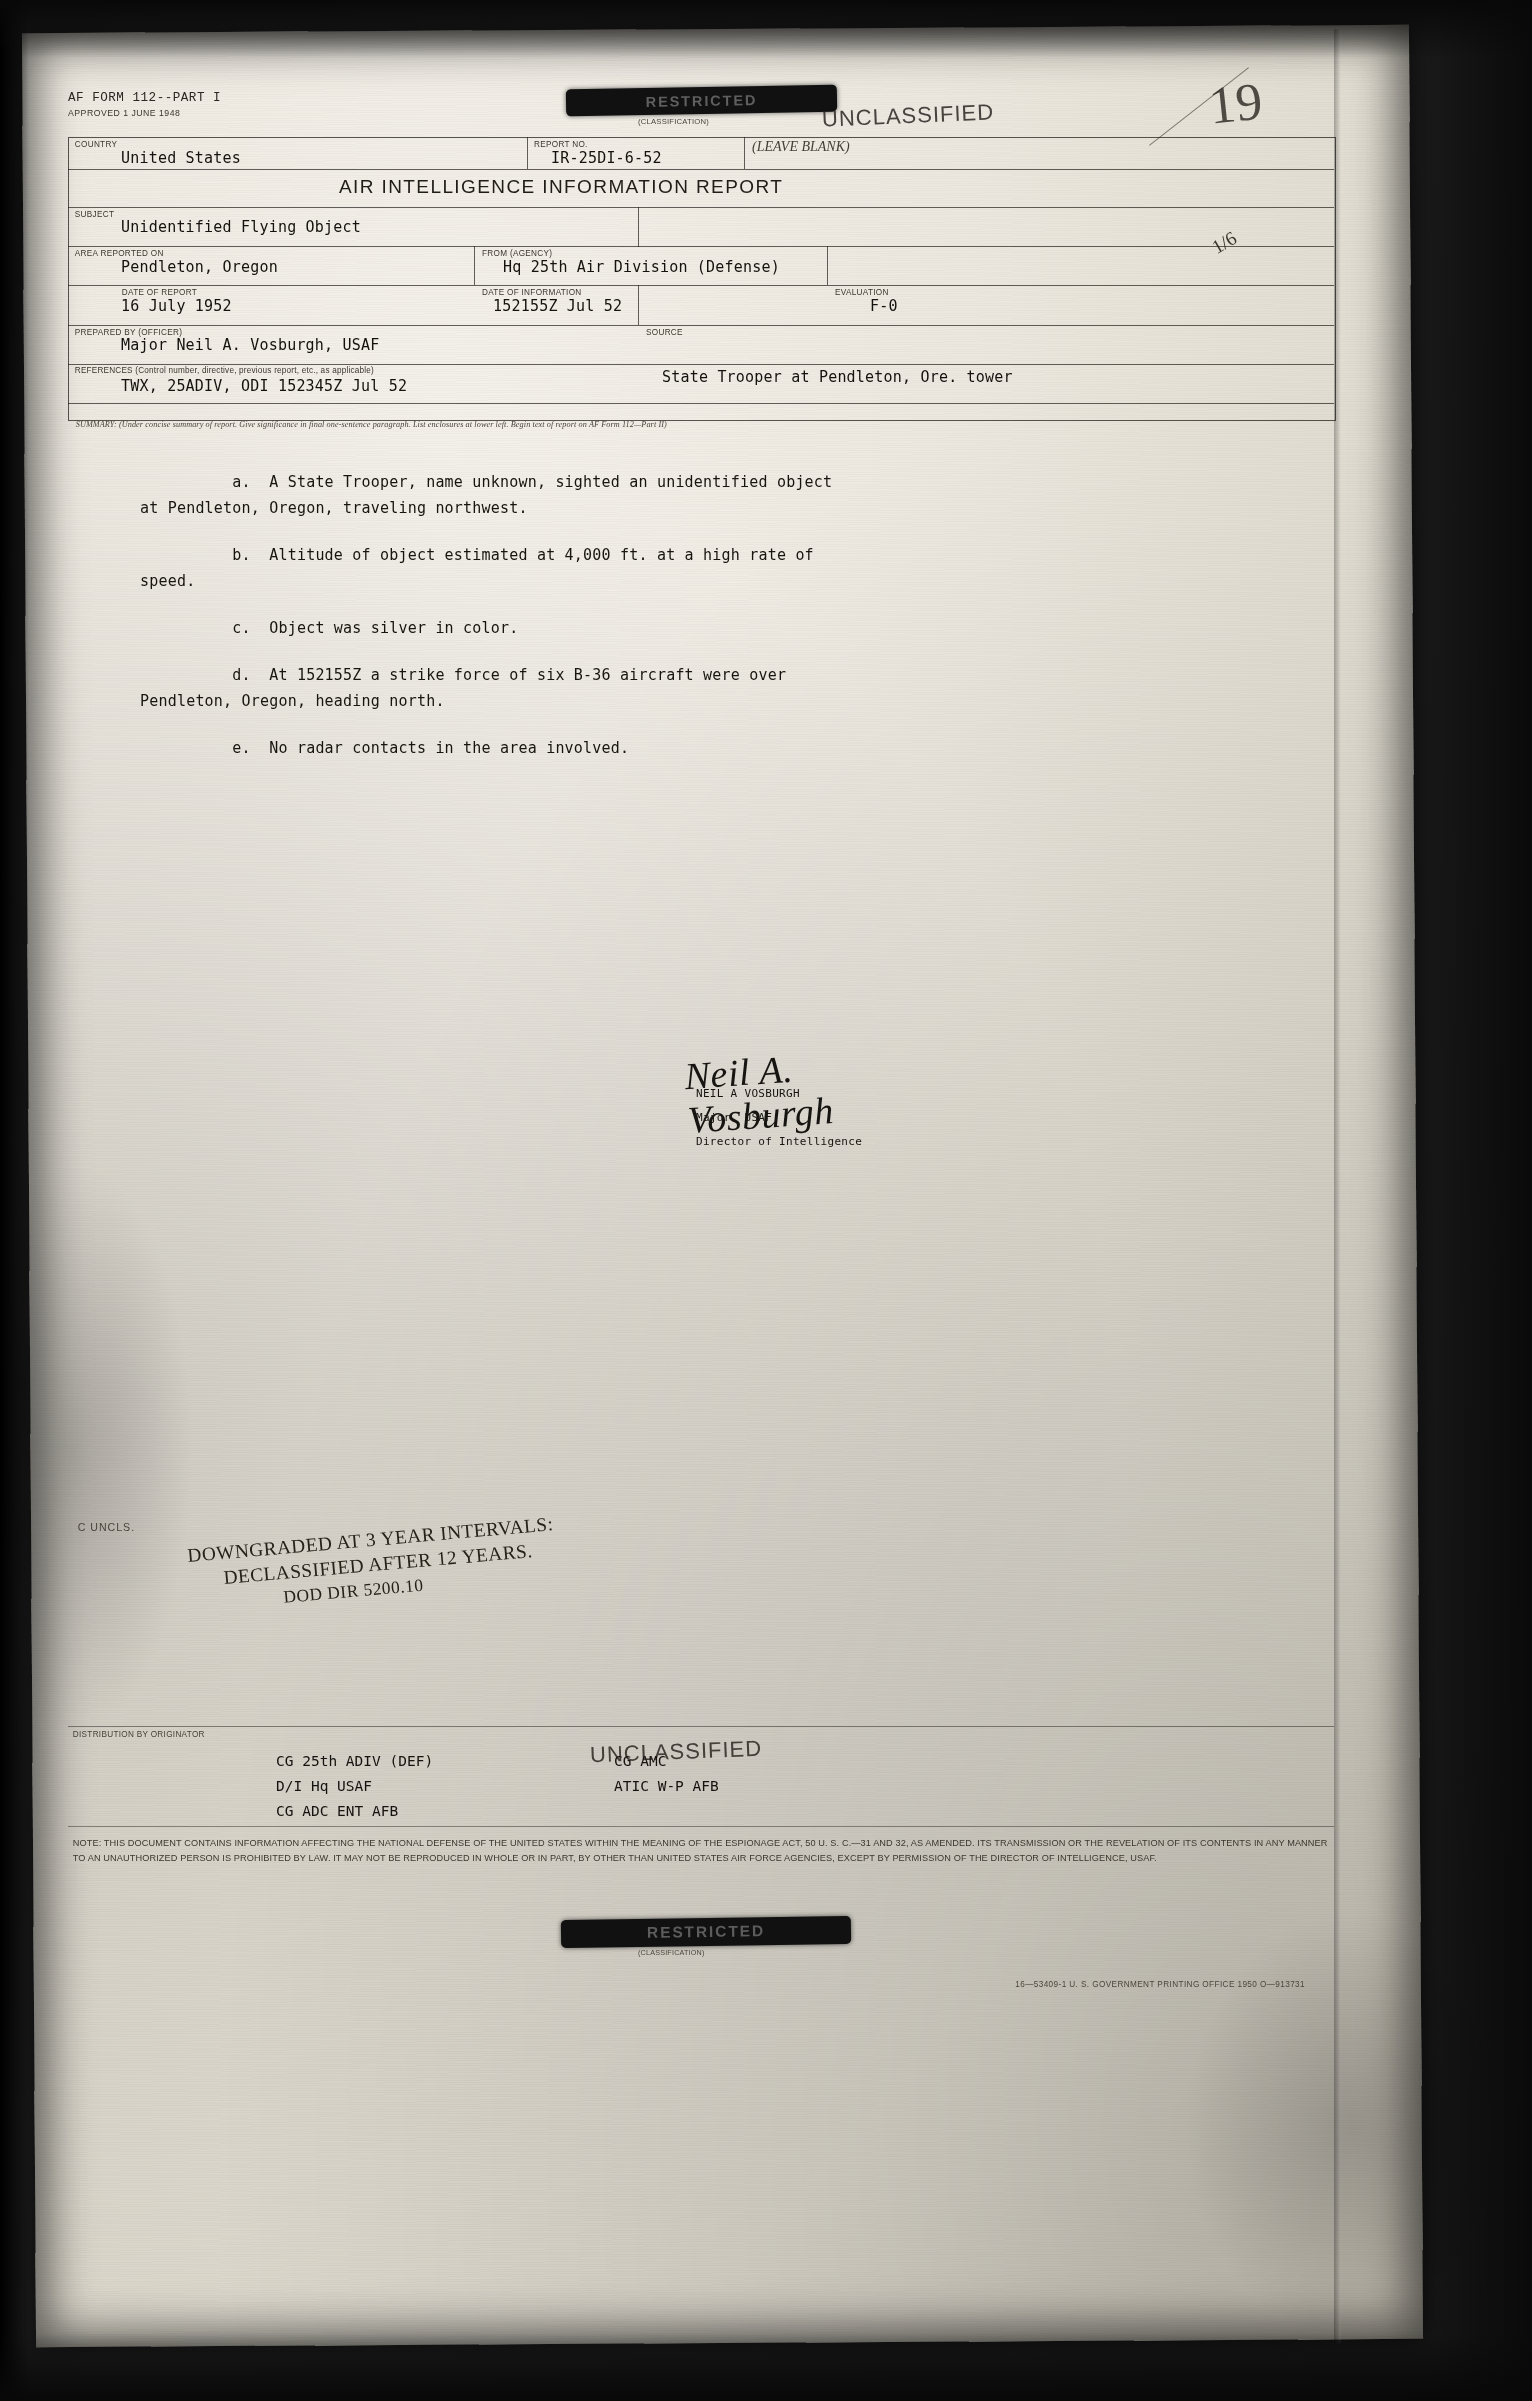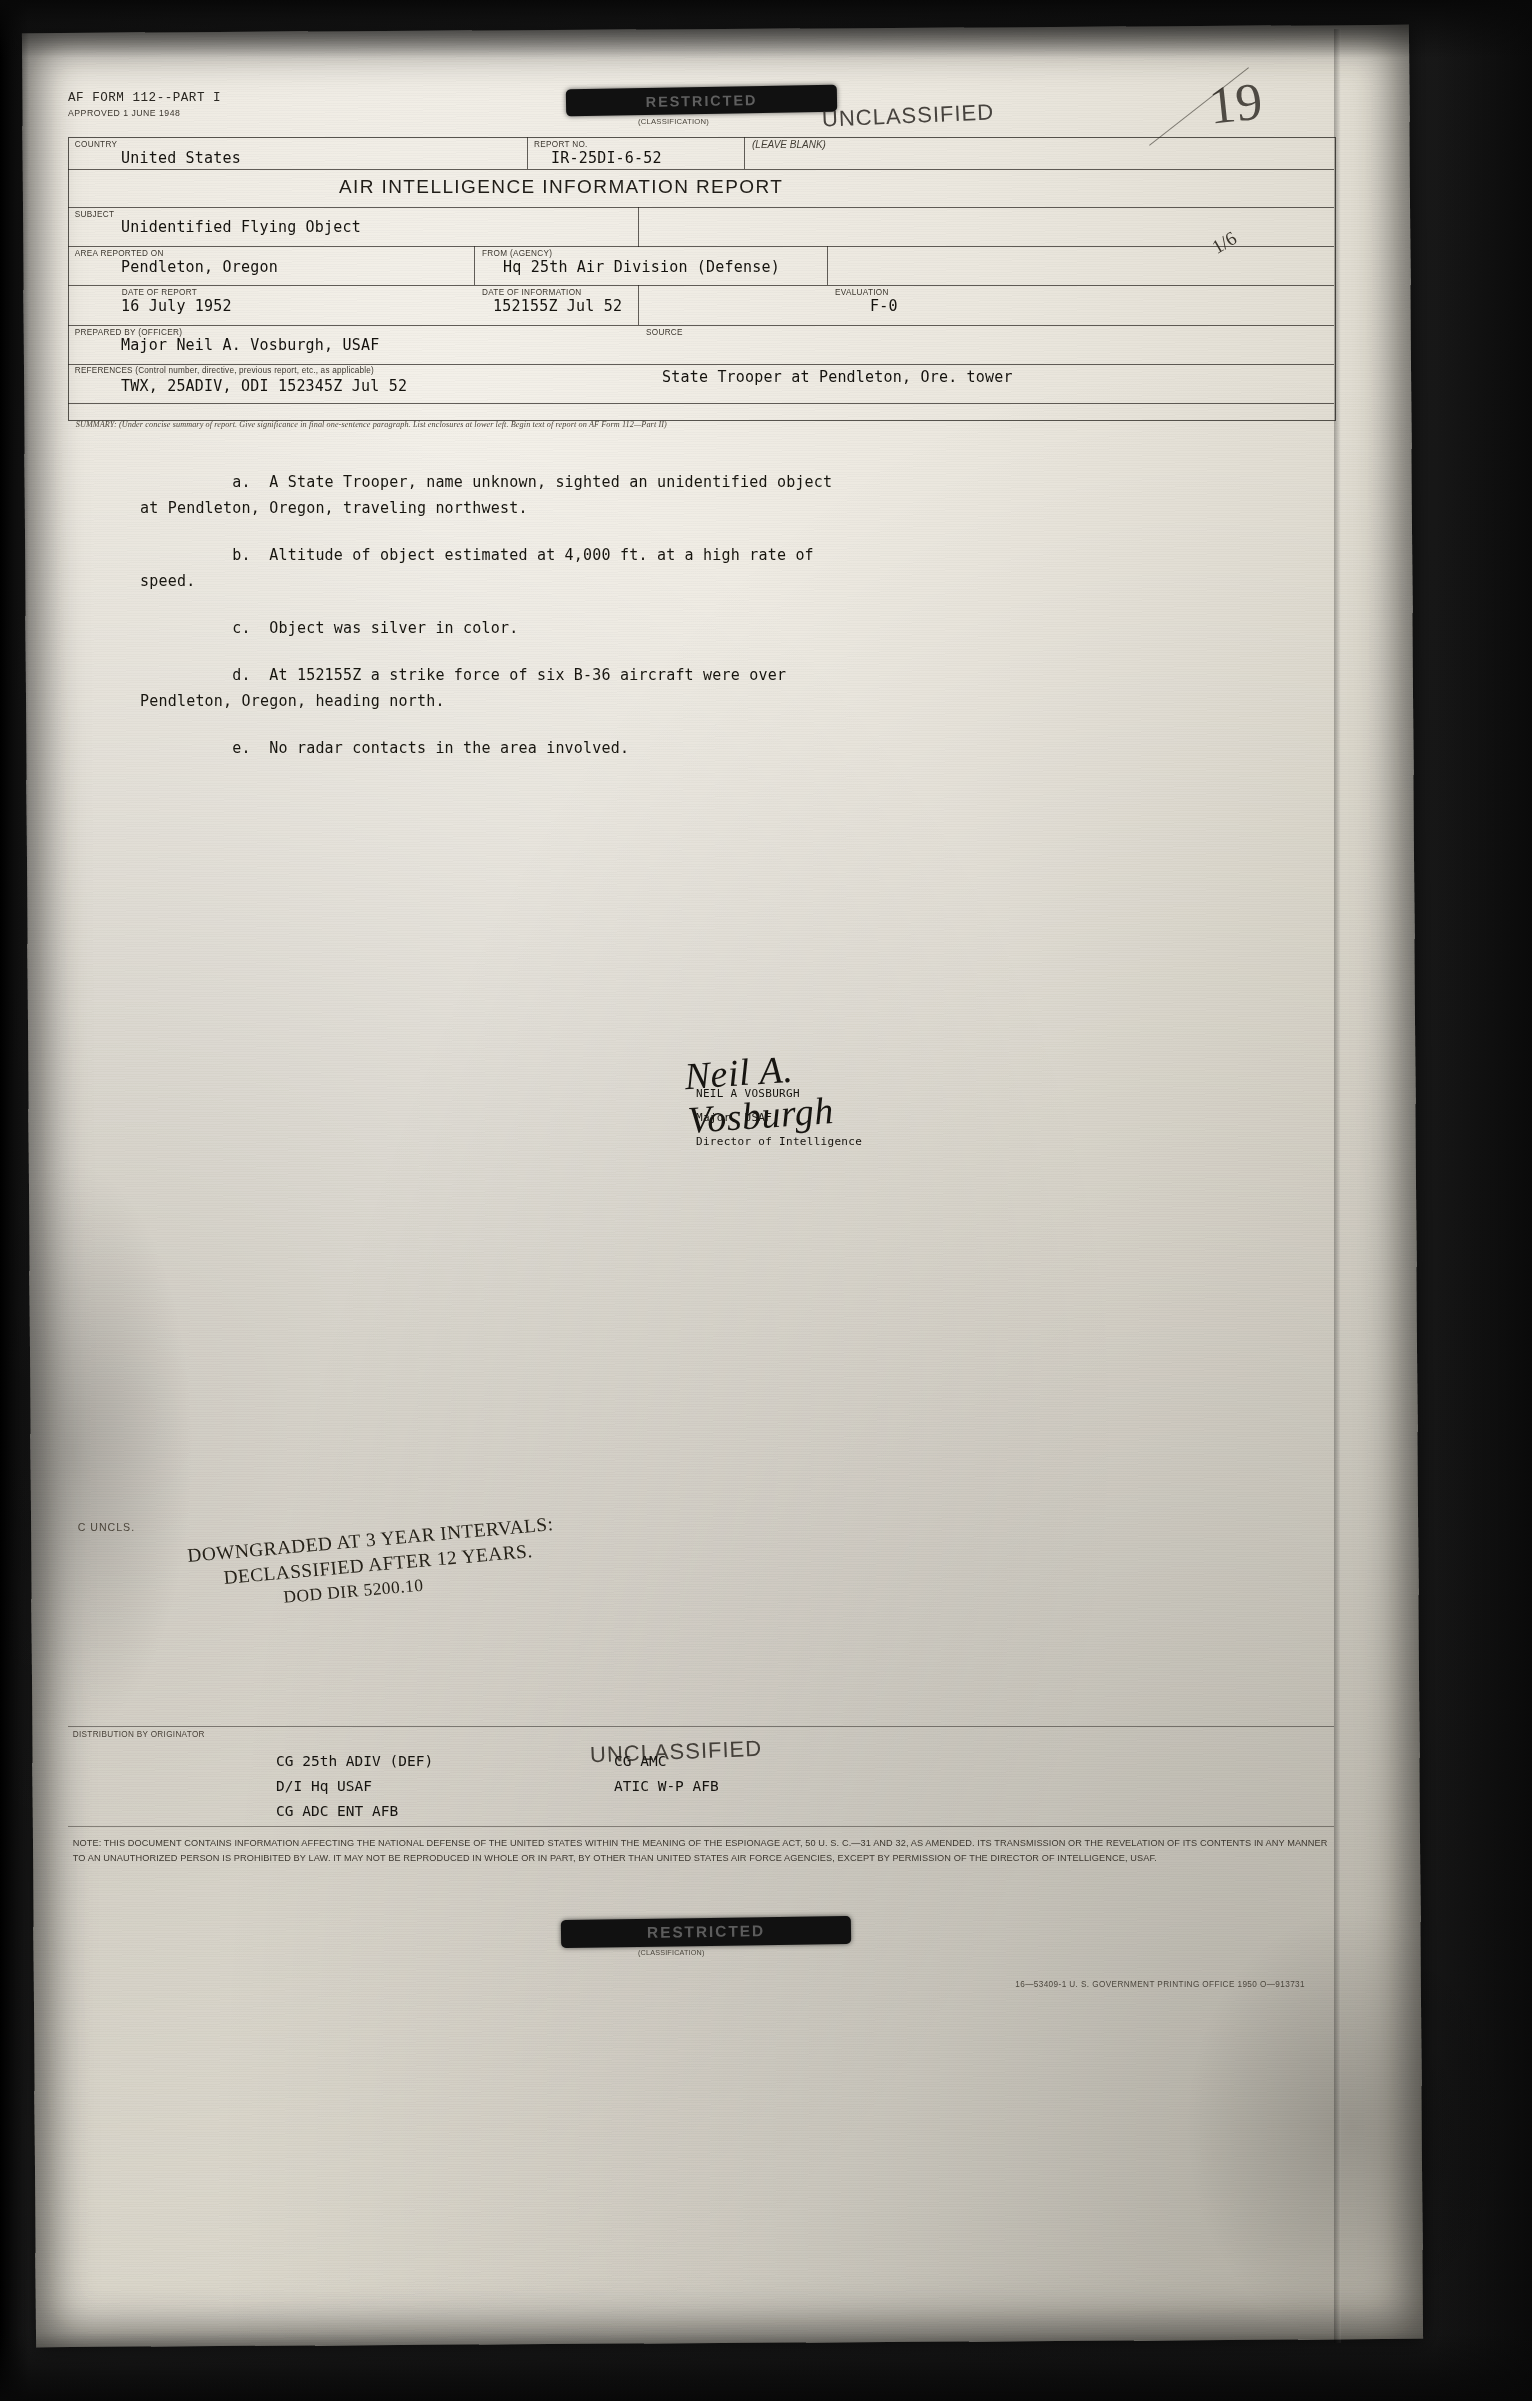--- a/index.html
+++ b/index.html
@@ -139,23 +139,23 @@
   .lbl {
     position:absolute;
     font-family:"Liberation Sans", sans-serif;
     font-size: 8.2px;
     letter-spacing: 0.3px;
     color:#3b362e;
     text-transform: uppercase;
   }
   .lblit {
     position:absolute;
-    font-family:Liberation Sans, sans-serif;
+    font-family:Liberation Serif, serif;
     font-style: italic;
-    font-size: 10px;
+    font-size: 14px;
     color:#443f36;
   }
   .val {
     position:absolute;
     font-family:"DejaVu Sans Mono", monospace;
     font-size: 15px;
     letter-spacing: 0.2px;
     color:#14120e;
   }
 

